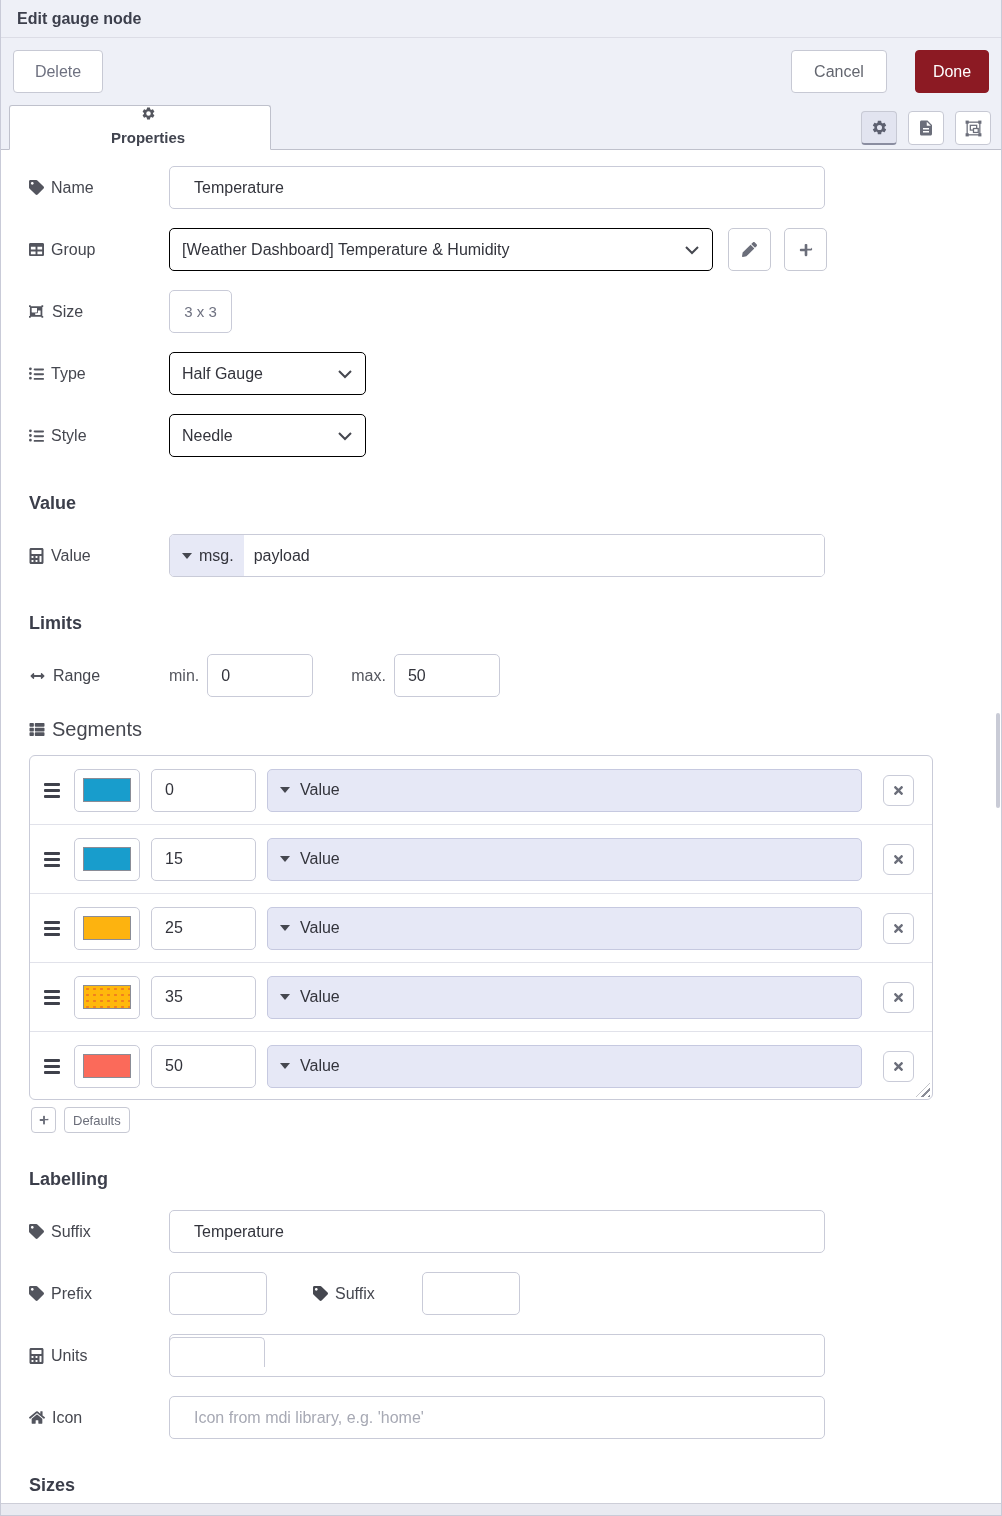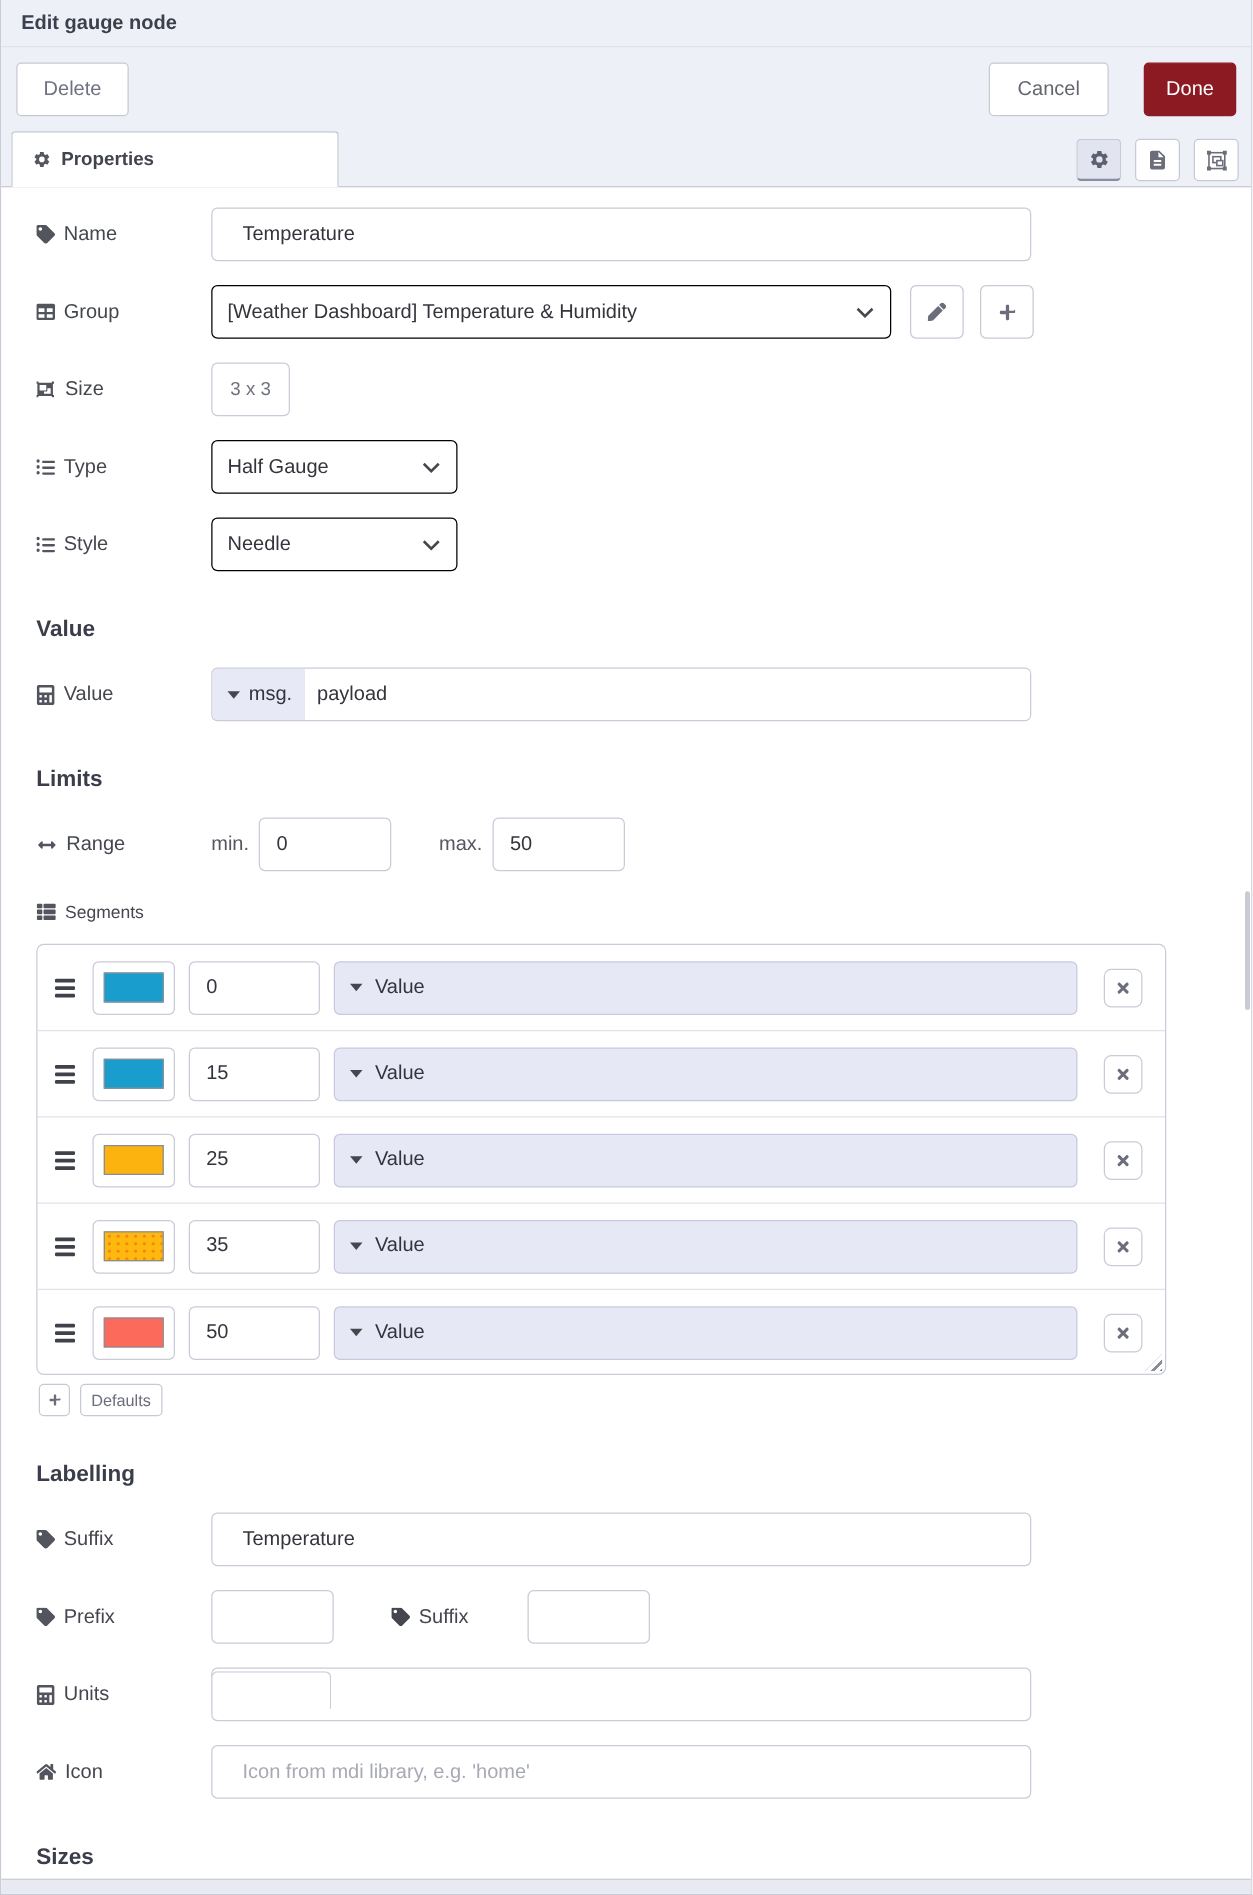--- a/index.html
+++ b/index.html
@@ -16,21 +16,21 @@
 
   .dlg-actions { height:67px; background:#eef0f7; display:flex; align-items:center; padding:0 12px; }
   .btn { font-family:inherit; font-size:16px; border-radius:4px; cursor:pointer; border:1px solid #c7c9d4; background:#fff; color:#6e7180; }
   .btn-delete { width:90px; height:43px; margin-left:0; }
   .spacer { flex:1; }
   .btn-cancel { width:96px; height:43px; margin-right:28px; color:#63666f;}
   .btn-done { width:74px; height:43px; background:#8c1a23; border-color:#8c1a23; color:#fff; }
 
   
   .tabbar { height:45px; background:#eef0f7; border-bottom:1px solid #bfc1cc; display:flex; align-items:flex-end; position:relative; }
-  .tab { width:262px; height:45px; margin-left:8px; background:#fff; border:1px solid #bfc1cc; border-bottom:1px solid #fff; border-radius:3px 3px 0 0; display:flex; align-items:center; padding-left:16px; gap:8px; position:relative; top:1px; }
+  .tab { width:262px; height:45px; margin-left:8px; background:#fff; border:1px solid #bfc1cc; border-bottom:1px solid #fff; border-radius:3px 3px 0 0; display:flex; align-items:center; padding-left:16px; gap:8px; position:relative; top:1px;flex-direction:column; }
   .tab-label { font-size:15px; font-weight:bold; color:#41444f; }
   .tab-icons { position:absolute; right:10px; top:6px; display:flex; gap:11px; }
   .icon-btn { width:36px; height:34px; background:#fff; border:1px solid #c7c9d4; border-radius:4px; display:flex; align-items:center; justify-content:center; color:#6b6e7a; cursor:pointer; }
   .icon-btn.active { background:#e2e4f0; border-bottom:2px solid #8a8da0; color:#5d6070; }
 
   
   .content { background:#fff; padding-top:16px; position:relative; height:1360px; overflow:hidden; }
   .form-row { display:flex; align-items:center; margin:0 0 19px 28px; min-height:43px; }
   .row-label { width:140px; display:flex; align-items:center; gap:7px; font-size:16px; color:#45474f; flex-shrink:0; }
   .row-label .i { color:#53555e; flex-shrink:0; }
@@ -55,21 +55,21 @@
   .typed-prefix { background:#e7e9f6; display:flex; align-items:center; gap:7px; padding:0 10px 0 12px; font-size:16px; color:#33343c; cursor:pointer; }
   .caret-down { width:0; height:0; border-left:5px solid transparent; border-right:5px solid transparent; border-top:6px solid #45474f; }
   .typed-value { border:none; flex:1; font-family:inherit; font-size:16px; color:#33343c; padding:0 10px; outline:none; }
 
   
   .mini-label { font-size:16px; color:#55575f; margin-right:8px;text-align:right; }
   .w-mini { width:106px; }
   .range-gap { width:38px; }
 
   
-  .seg-head { display:flex; align-items:center; gap:7px; margin:0 0 13px 28px; font-size:14px; color:#45474f; height:26px; }
+  .seg-head { display:flex; align-items:center; gap:7px; margin:0 0 13px 28px; font-size:20px; color:#45474f; height:26px; }
   .seg-box { position:relative; margin:10px 0 0 28px; width:904px; height:345px; border:1px solid #c9cbd8; border-radius:6px; overflow:hidden; background:#fff; }
   .seg-row { height:69px; display:flex; align-items:center; padding:0 18px 0 14px; border-bottom:1px solid #e1e2ea; }
   .seg-row:last-child { border-bottom:none; }
   .drag-handle { width:16px; margin-right:14px; cursor:grab; flex-shrink:0; }
   .drag-handle span { display:block; height:3px; background:#3f414b; border-radius:1px; margin:3px 0; }
   .swatch-btn { width:66px; height:43px; border:1px solid #c9cbd8; border-radius:5px; background:#fff; display:flex; align-items:center; justify-content:center; cursor:pointer; margin-right:11px; flex-shrink:0; }
   .swatch-color { width:48px; height:24px; border:1px solid #8a8c96; }
   .swatch-color.dotted { background-image:radial-gradient(#f07f1f 1.1px, rgba(0,0,0,0) 1.6px); background-size:7px 6px; }
   .seg-num { width:105px; margin-right:11px; flex-shrink:0; }
   .seg-type { flex:1; height:43px; background:#e6e8f6; border:1px solid #c6c9e0; border-radius:5px; display:flex; align-items:center; padding:0 12px; gap:10px; font-size:16px; color:#33343c; cursor:pointer; }

